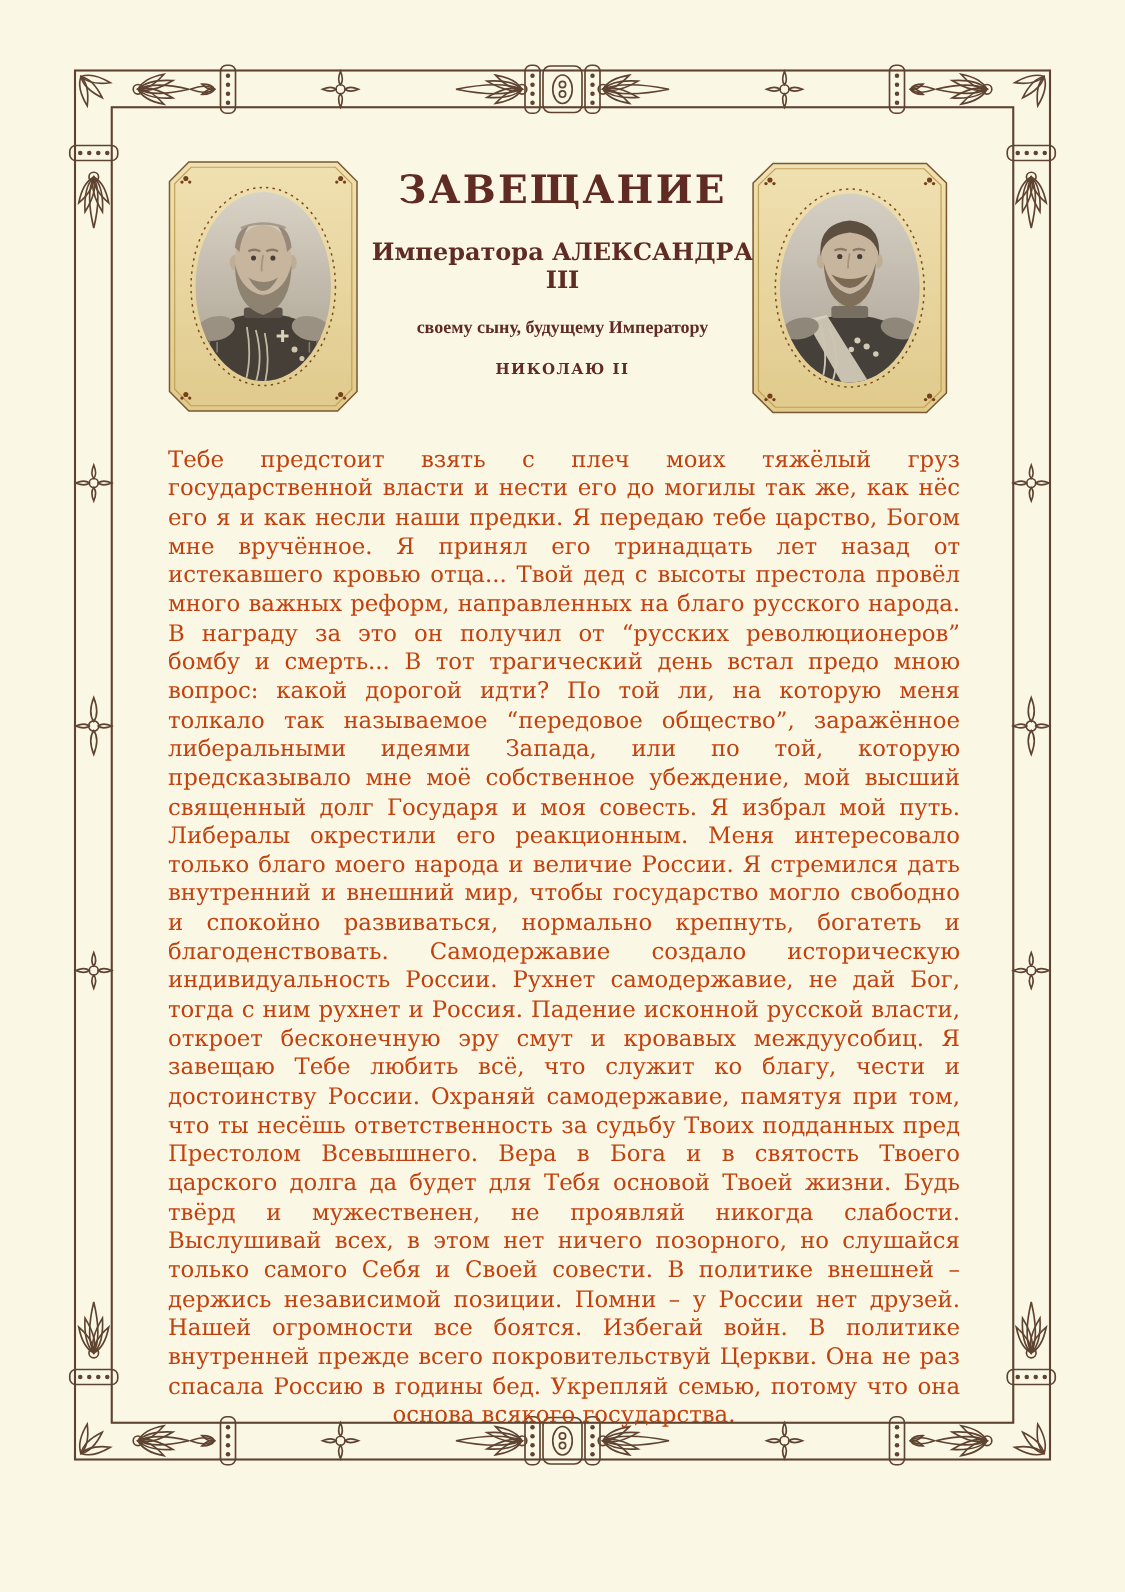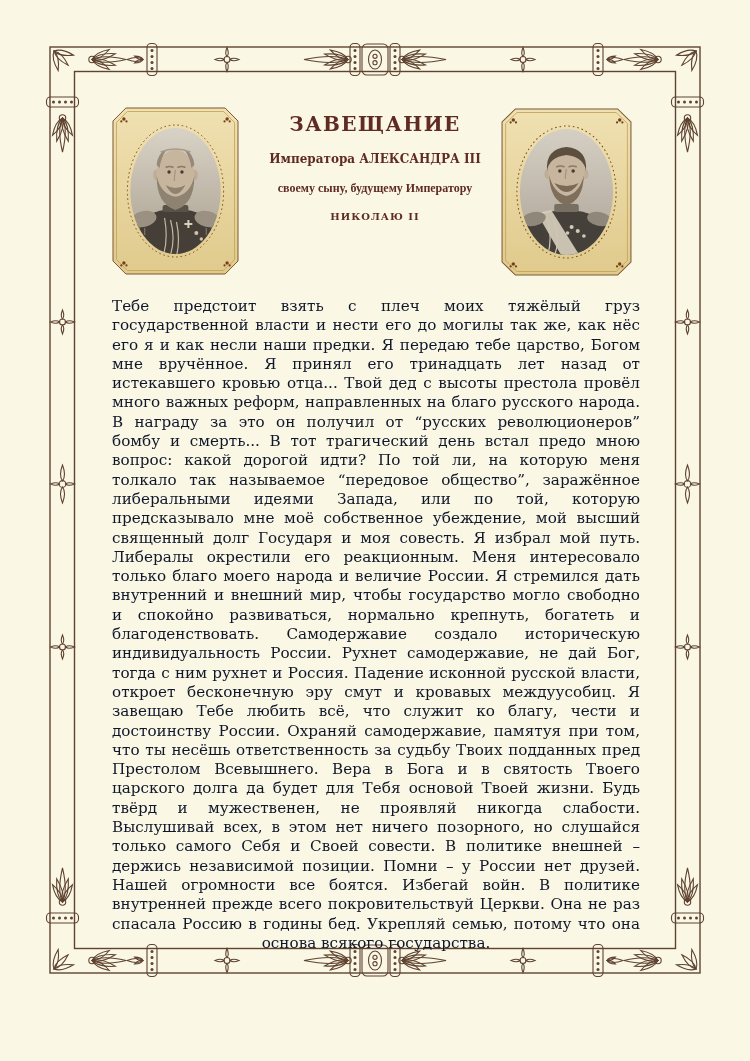--- a/index.html
+++ b/index.html
@@ -12,30 +12,30 @@
   }
   .border-svg{position:absolute;left:0;top:0;}
   .portrait{position:absolute;}
   .portrait-left{left:111px;top:106px;width:129px;height:170px;}
   .portrait-right{left:500px;top:107px;width:133px;height:170px;}
   .header-block{
     position:absolute;left:238px;top:112px;width:274px;
     text-align:center;color:#5f2b23;
   }
   .title{
-    font-size:20px;font-weight:bold;letter-spacing:1.5px;
+    font-size:26px;font-weight:bold;letter-spacing:1.5px;
     margin:0 0 16px 0;
   }
-  .subtitle1{font-size:12px;font-weight:bold;margin:11px 0 15px 0;}
+  .subtitle1{font-size:16px;font-weight:bold;margin:11px 0 15px 0;}
   .subtitle2{font-size:12px;font-weight:bold;margin:0 0 15px 0;font-family:Liberation Serif, serif;}
   .subtitle3{font-size:10px;font-weight:bold;letter-spacing:1px;margin:0;}
   .body-text{
     position:absolute;left:112px;top:297px;width:528px;
     font-size:15.2px;line-height:19.3px;
-    color:#0f172a;
+    color:#c2410c;
     text-align:justify;
     text-align-last:center;
   }
 </style>
 </head>
 <body>
 
 <div class="page">
 
   <svg class="border-svg" width="750" height="1061" viewBox="0 0 750 1061">

